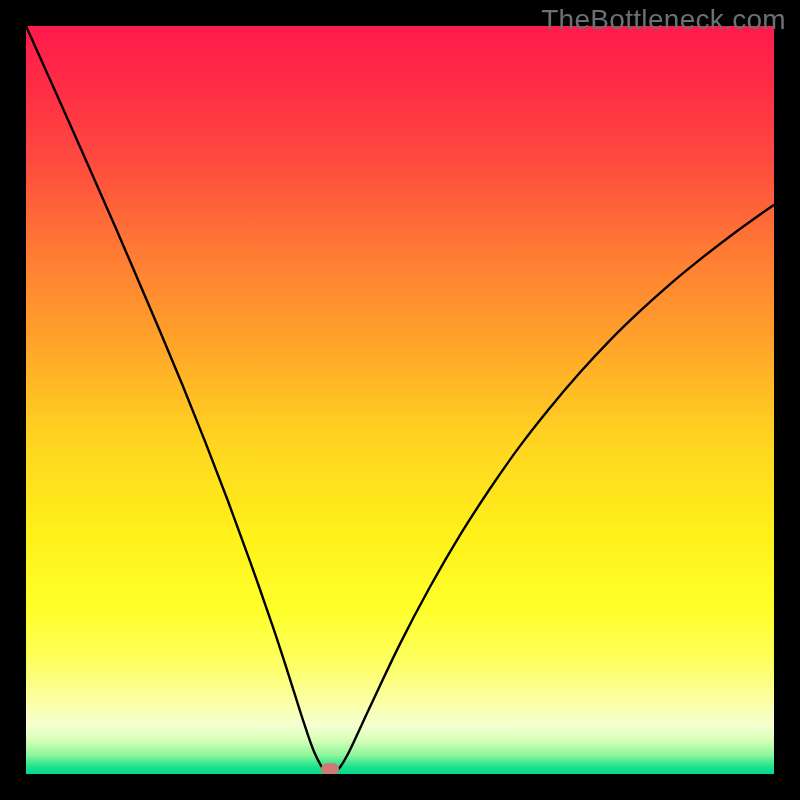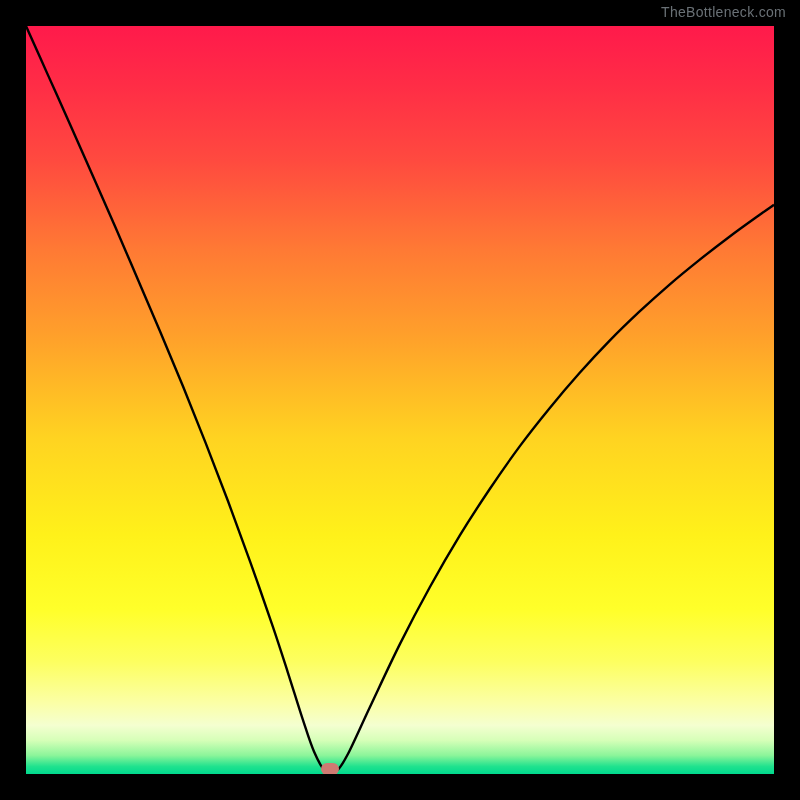--- a/index.html
+++ b/index.html
@@ -14,21 +14,21 @@
   .stage {
     position: relative;
     width: 800px;
     height: 800px;
   }
   .watermark {
     position: absolute;
     top: 4px;
     right: 14px;
     color: #6a7176;
-    font-size: 14px;
+    font-size: 28px;
     font-weight: 400;
     letter-spacing: 0.3px;
     z-index: 10;
   }
   .plot-frame {
     position: absolute;
     left: 26px;
     top: 26px;
     width: 748px;
     height: 748px;

